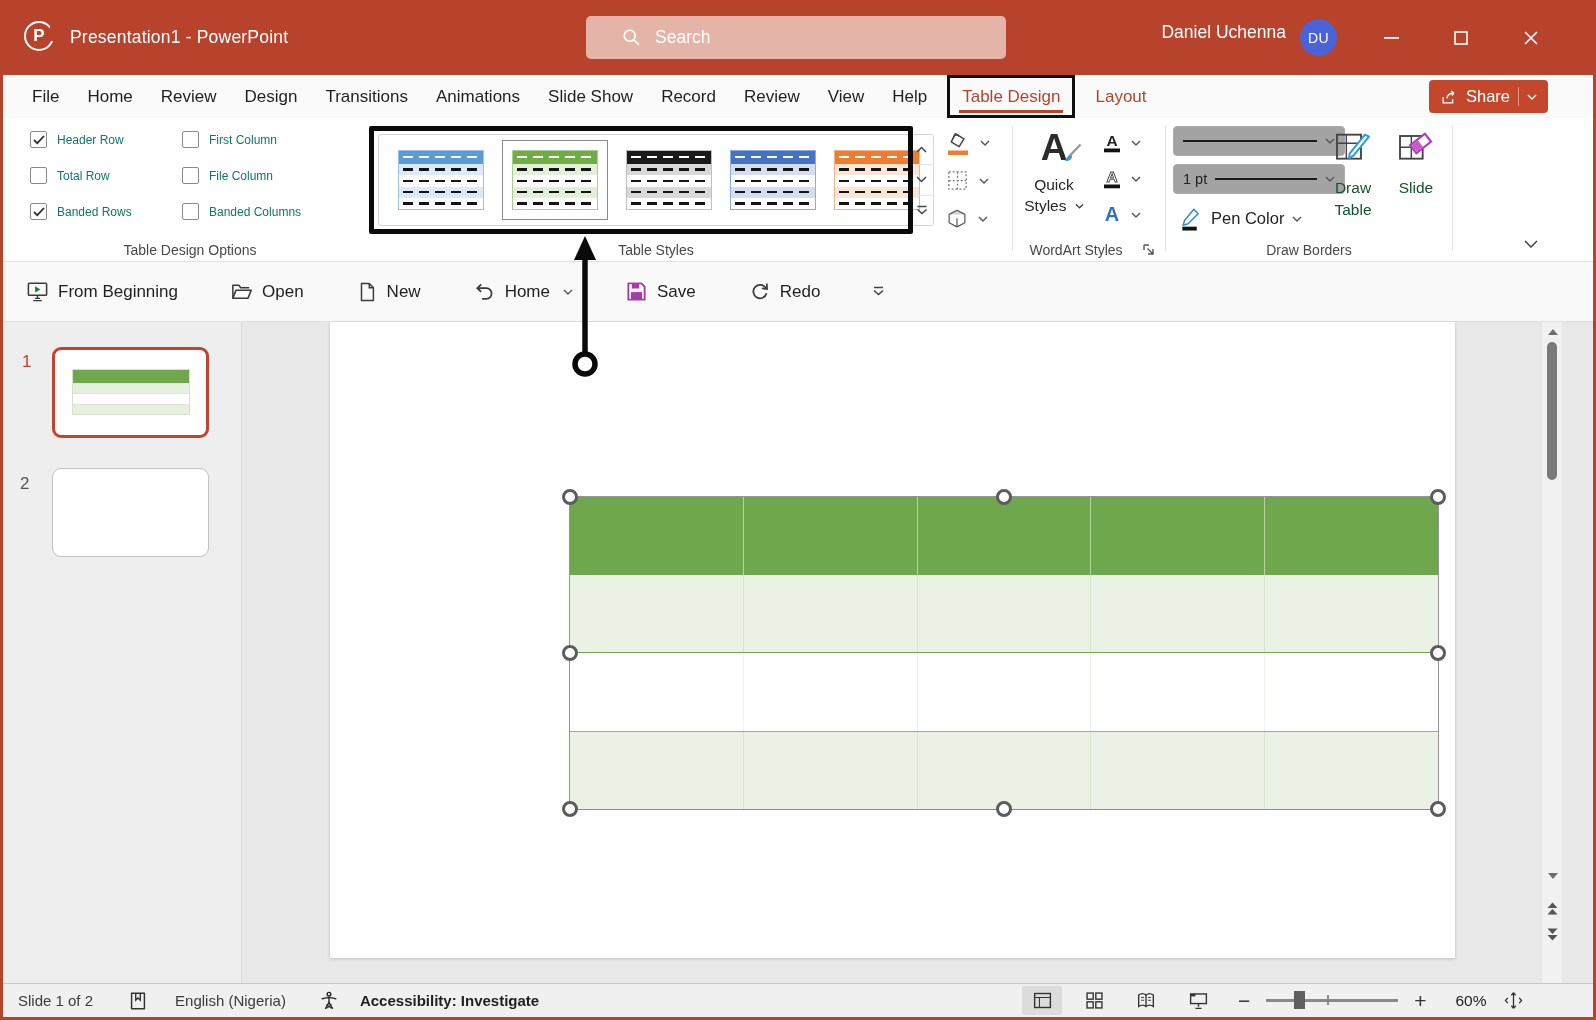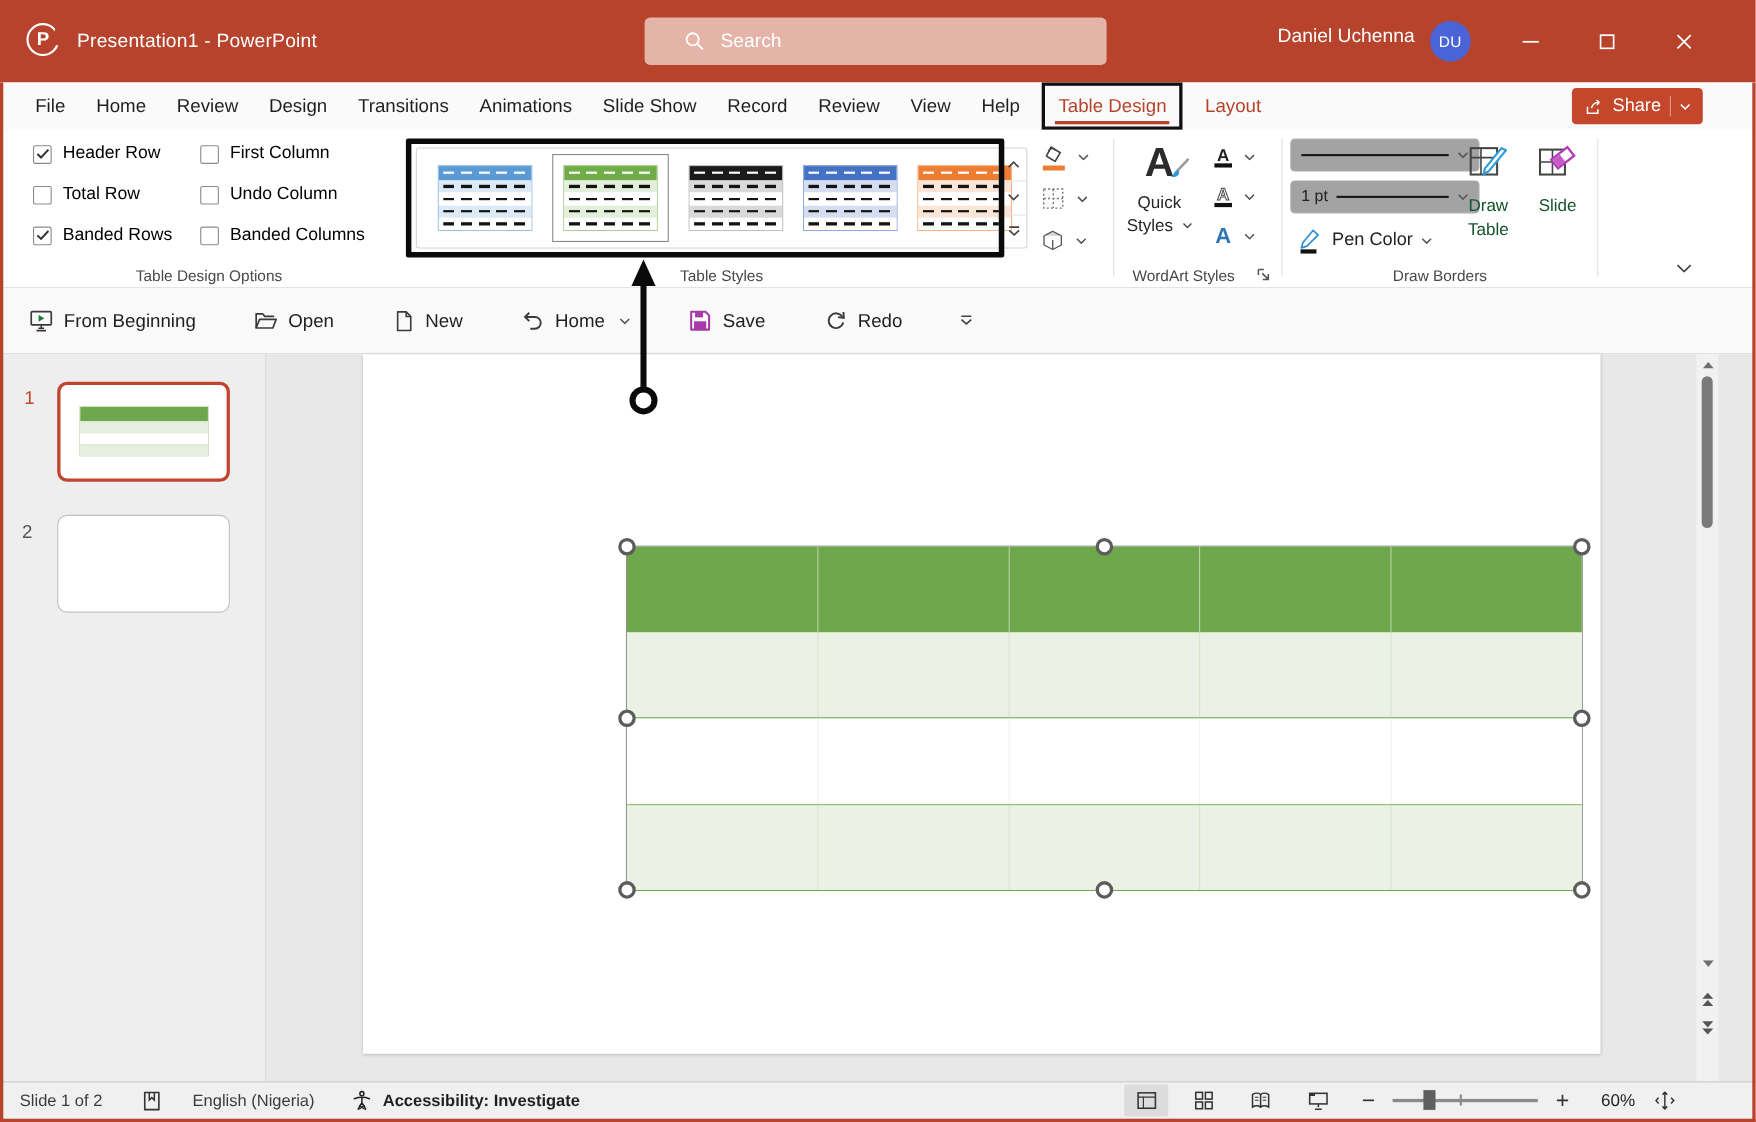--- a/index.html
+++ b/index.html
@@ -30,21 +30,21 @@
   .share .sep{width:1px;height:19px;background:rgba(255,255,255,.45)}
 
   
   .ribbon{position:absolute;left:0;top:118px;width:1596px;height:144px;background:#fff;border-bottom:1px solid #E3E1E1;box-sizing:border-box}
   .grouplabel{position:absolute;font-size:14px;color:#484848;text-align:center;top:124px}
   .vdiv{position:absolute;top:8px;bottom:10px;width:1px;background:#E2E0E0}
 
   .tso-grid{position:absolute;left:30px;top:13px;display:grid;grid-template-columns:152px auto;row-gap:19px}
   .opt{display:flex;align-items:center;gap:10px;cursor:pointer}
   .cb{width:17px;height:17px;border:1px solid #8a8a8a;border-radius:2px;background:#fff;display:flex;align-items:center;justify-content:center;box-sizing:border-box}
-  .optlabel{font-size:16px;color:#000000}
+  .optlabel{font-size:12px;color:#0f766e}
 
   .gallery{position:absolute;left:378px;top:16px;width:556px;height:92px;background:#fff;border:1px solid #D6D4D4;border-radius:3px;box-sizing:border-box;display:flex;align-items:center;gap:18px;padding-left:19px}
   .gthumb{width:86px;height:60px;display:flex;flex-direction:column;border:1px solid #999;box-sizing:border-box;background:#fff;cursor:pointer;flex:0 0 auto}
   .gframe{border:1.5px solid #8a8a8a;background:#fff;padding:9px;flex:0 0 auto;cursor:pointer}
   .gh{height:13px}
   .gh .dash{margin-top:5px}
   .dash{height:2.4px;margin:0 4px}
   .dash.w{background:repeating-linear-gradient(90deg,#fff 0 10px,transparent 10px 16px)}
   .gr{flex:1;display:flex;align-items:center}
   .gr .dash{flex:1;background:repeating-linear-gradient(90deg,#141414 0 10px,transparent 10px 16px)}
@@ -203,21 +203,21 @@
         <div class="opt">
           <span class="cb"></span>
           <span class="optlabel">First Column</span>
         </div>
         <div class="opt">
           <span class="cb"></span>
           <span class="optlabel">Total Row</span>
         </div>
         <div class="opt">
           <span class="cb"></span>
-          <span class="optlabel">Undo Column</span>
+          <span class="optlabel">File Column</span>
         </div>
         <div class="opt">
           <span class="cb">
             <svg viewBox="0 0 12 10" width="12" height="10">
               <path d="M1 5 L4.3 8.2 L11 1" fill="none" stroke="#333" stroke-width="1.8"></path>
             </svg>
           </span>
           <span class="optlabel">Banded Rows</span>
         </div>
         <div class="opt">
@@ -640,21 +640,21 @@
       </span>
       <span style="margin-left:26px">English (Nigeria)</span>
       <span style="margin-left:32px;display:flex">
         <svg viewBox="0 0 24 24" width="22" height="22">
             <circle cx="12" cy="4.6" r="2" fill="none" stroke="#222" stroke-width="1.5"></circle>
             <path d="M4.5 9.6 C9 8 15 8 19.5 9.6" fill="none" stroke="#222" stroke-width="1.5" stroke-linecap="round"></path>
             <path d="M12 8.8 V13.6 M12 13.6 L8.3 20 M12 13.6 L15.7 20" fill="none" stroke="#222" stroke-width="1.5" stroke-linecap="round"></path>
             <path d="M9.2 16 L14.8 20 M14.8 16 L9.2 20" stroke="#222" stroke-width="1.2"></path>
           </svg>
       </span>
-      <span class="sb-a11y" style="margin-left:8px">Accessibility: Investigate</span>
+      <span class="sb-a11y" style="margin-left:20px">Accessibility: Investigate</span>
     </div>
     <div class="sb-right">
       <div style="display:flex;gap:12px">
           <div class="viewbtn active">
             <svg viewBox="0 0 24 24" width="21" height="21">
               <rect x="3" y="4" width="18" height="16" fill="none" stroke="#333" stroke-width="1.6"></rect>
               <path d="M3 8.5 H21 M8.5 8.5 V20" stroke="#333" stroke-width="1.2"></path>
             </svg>
           </div>
           <div class="viewbtn">

